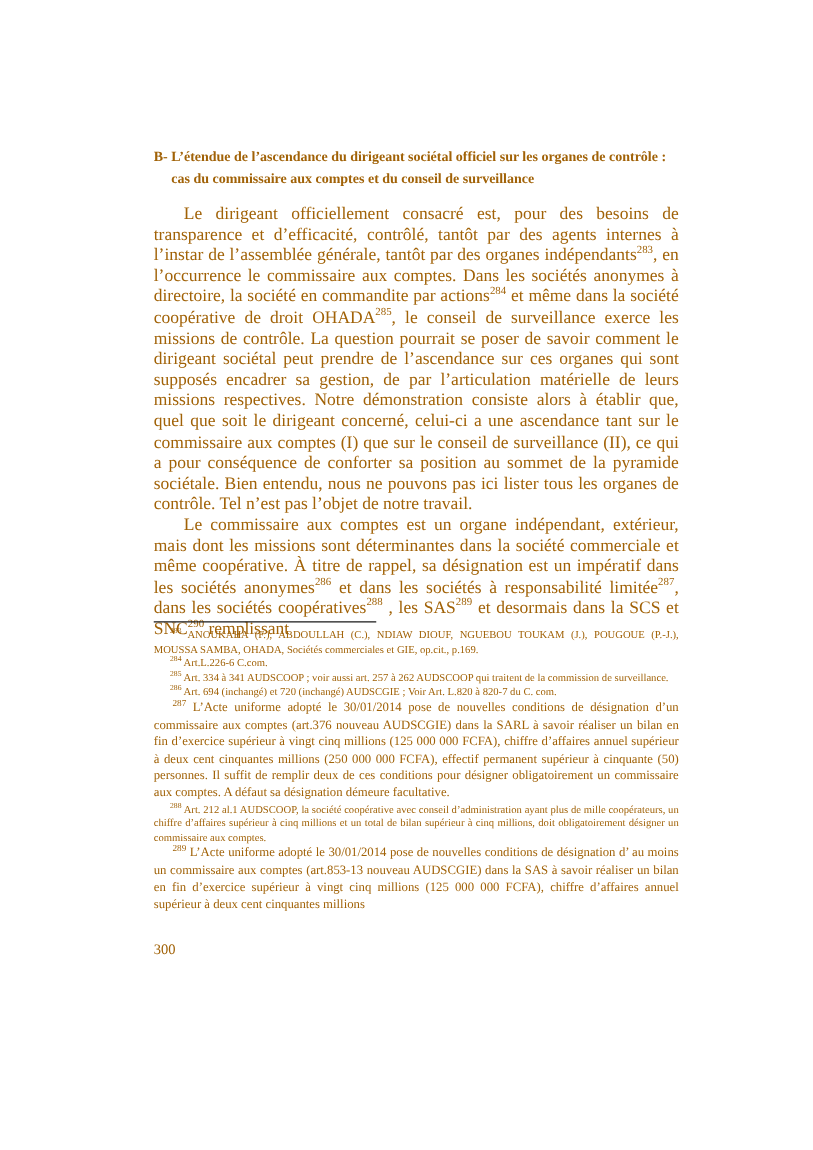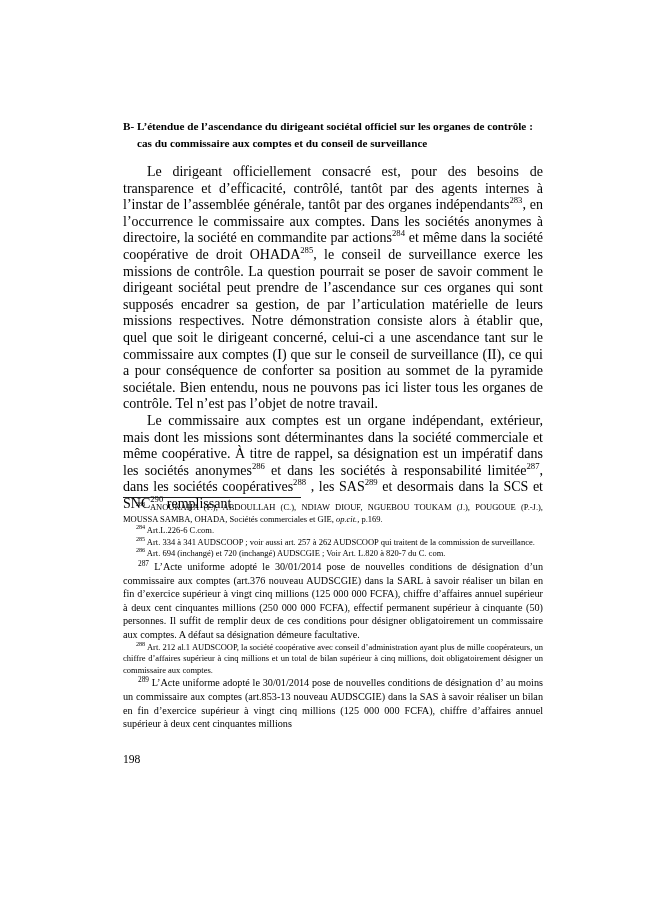--- a/index.html
+++ b/index.html
@@ -7,21 +7,21 @@
     padding: 0;
     background: #ffffff;
   }
   .page {
     position: relative;
     width: 650px;
     height: 920px;
     background: #ffffff;
     overflow: hidden;
     font-family: "Liberation Serif", "DejaVu Serif", serif;
-    color: #000000;
+    color: #a16207;
   }
   .content {
     position: absolute;
     left: 123px;
     top: 118px;
     width: 420px;
   }
 
   
   .heading {
@@ -83,21 +83,21 @@
     text-indent: 13px;
   }
   p.fn sup {
     font-size: 0.72em;
   }
   p.fn.big {
     font-size: 10.2px;
     line-height: 13.6px;
     text-indent: 15px;
   }
-  .ital { font-style: italic; }
+  .ital { }
 
   
   .page-number {
     position: absolute;
     left: 123px;
     top: 753px;
     font-size: 11.6px;
     line-height: 14px;
   }
 </style>
@@ -132,15 +132,15 @@
     <p class="fn"><sup>286</sup><span> Art. 694 (inchangé) et 720 (inchangé) AUDSCGIE ; Voir Art. L.820 à 820-7 du C. com.</span></p>
 
     <p class="fn big"><sup>287</sup><span> L’Acte uniforme adopté le 30/01/2014 pose de nouvelles conditions de désignation d’un commissaire aux comptes (art.376 nouveau AUDSCGIE)  dans la SARL à savoir réaliser un bilan en fin d’exercice supérieur à vingt cinq millions (125 000 000 FCFA), chiffre d’affaires annuel supérieur à deux cent cinquantes millions (250 000 000 FCFA), effectif permanent supérieur à cinquante (50) personnes. Il suffit de remplir deux de ces conditions pour désigner obligatoirement un commissaire aux comptes. A défaut sa désignation démeure facultative.</span></p>
 
     <p class="fn"><sup>288</sup><span> Art. 212 al.1 AUDSCOOP, la société coopérative avec conseil d’administration ayant plus de mille coopérateurs, un chiffre d’affaires supérieur à cinq millions et un total de bilan supérieur à cinq millions, doit obligatoirement désigner un commissaire aux comptes.</span></p>
 
     <p class="fn big"><sup>289</sup><span> L’Acte uniforme adopté le 30/01/2014 pose de nouvelles conditions de désignation d’ au moins un commissaire aux comptes (art.853-13 nouveau AUDSCGIE)  dans la SAS  à savoir réaliser un bilan en fin d’exercice supérieur à vingt cinq millions (125 000 000 FCFA), chiffre d’affaires annuel supérieur à deux cent cinquantes millions</span></p>
 
   </div>
 
-  <div class="page-number">198</div>
+  <div class="page-number">300</div>
 
 </div>
 
 </body></html>

